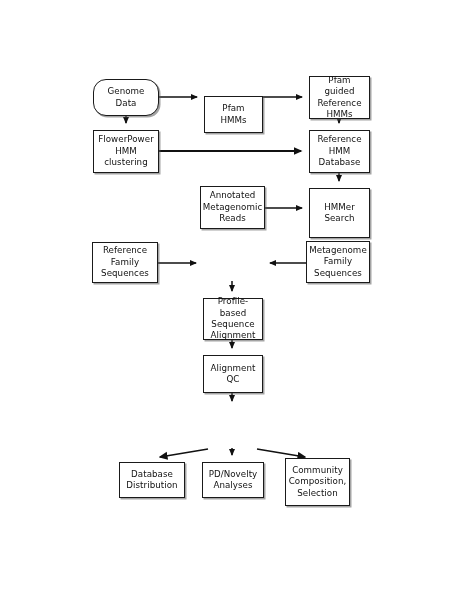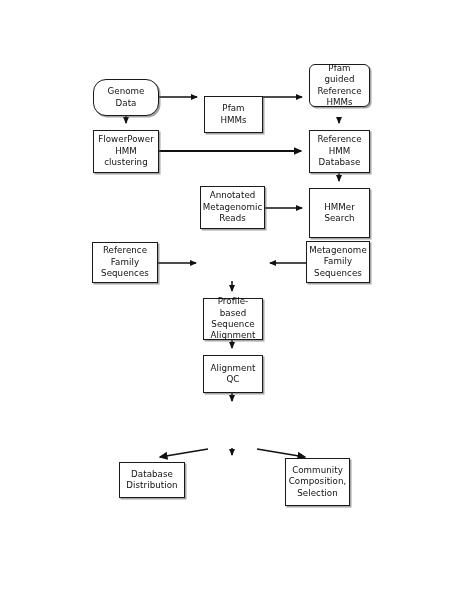--- a/index.html
+++ b/index.html
@@ -110,21 +110,21 @@
   <div class="node" style="left:93px; top:79px; width:66px; height:37px;border-radius:13px;">
     <span class="node-label">Genome
 Data</span>
   </div>
 
   <div class="node" style="left:204px; top:79px; width:59px; height:37px;margin-top:17px;">
     <span class="node-label">Pfam
 HMMs</span>
   </div>
 
-  <div class="node" style="left:309px; top:64px; width:61px; height:43px;border-radius:6px;">
+  <div class="node" style="left:309px; top:76px; width:61px; height:43px;">
     <span class="node-label">Pfam guided
 Reference
 HMMs</span>
   </div>
 
   <div class="node" style="left:93px; top:130px; width:66px; height:43px;">
     <span class="node-label">FlowerPower
 HMM
 clustering</span>
   </div>
@@ -169,20 +169,24 @@
     <span class="node-label">Alignment
 QC</span>
   </div>
 
 
   <div class="node" style="left:119px; top:462px; width:66px; height:36px;">
     <span class="node-label">Database
 Distribution</span>
   </div>
 
+  <div class="node" style="left:202px; top:462px; width:62px; height:36px;">
+    <span class="node-label">PD/Novelty
+Analyses</span>
+  </div>
 
   <div class="node" style="left:285px; top:458px; width:65px; height:48px;">
     <span class="node-label">Community
 Composition,
 Selection</span>
   </div>
 
 </div>
 
 </body></html>

